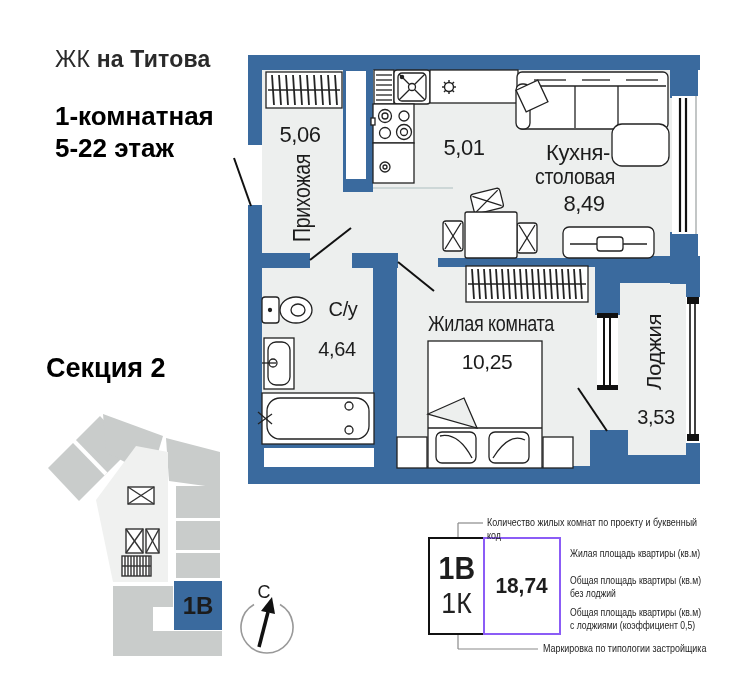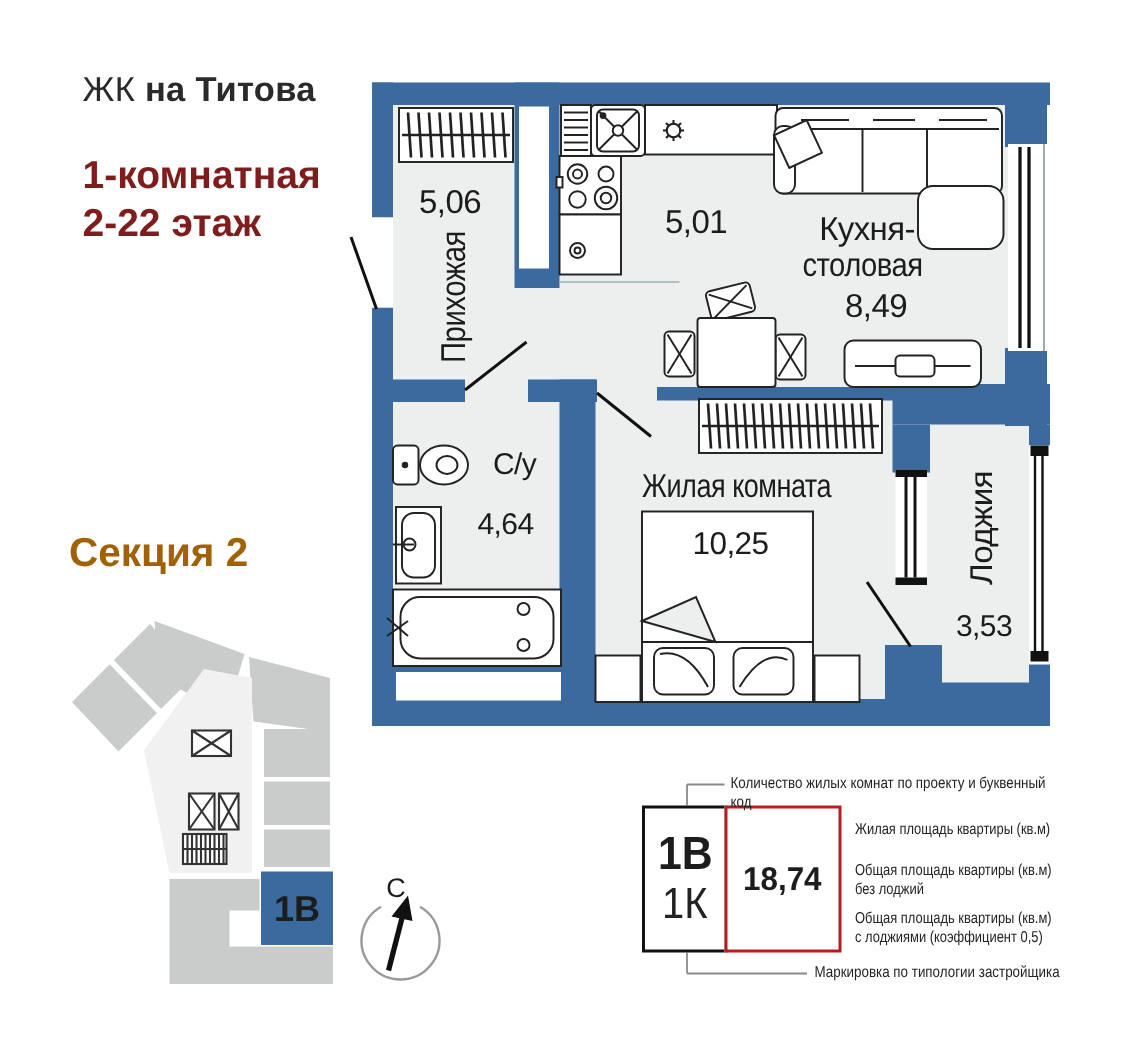--- a/index.html
+++ b/index.html
@@ -3,29 +3,29 @@
 <meta charset="utf-8">
 <style>
   html,body{margin:0;padding:0;background:#fff;}
   #stage{position:relative;width:750px;height:700px;background:#fff;overflow:hidden;
          font-family:"Liberation Sans",sans-serif;color:#1d1d1d;}
   #stage svg{position:absolute;left:0;top:0;}
   .abs{position:absolute;}
   .brand{top:46px;left:55px;font-size:23px;letter-spacing:.2px;color:#2a2a2a;}
   .brand .light{font-weight:500;}
   .brand .bold{font-weight:800;}
-  .title{top:101px;left:55px;font-size:26px;font-weight:800;line-height:1.23;color:#7f1d1d;}
-  .sect-title{top:353px;left:46px;font-size:27px;font-weight:800;color:#a16207;}
+  .title{top:101px;left:55px;font-size:26px;font-weight:800;line-height:1.23;color:#000000;}
+  .sect-title{top:353px;left:46px;font-size:27px;font-weight:800;color:#000000;}
   
   .cellL{left:428px;top:537px;width:57px;height:98px;border:2px solid #111;box-sizing:border-box;
          display:flex;flex-direction:column;align-items:center;justify-content:center;background:#fff;}
   .cellL .code{font-size:31px;font-weight:800;line-height:1.0;transform:scaleX(.92);}
   .cellL .type{font-size:29px;font-weight:400;line-height:1.05;margin-top:4px;transform:scaleX(.92);color:#222;}
   .cellR{left:483px;top:537px;width:78px;height:98px;display:flex;flex-direction:column;box-sizing:border-box;}
-  .vrow{flex:1;border:2px solid #b91c1c;box-sizing:border-box;margin-top:-2px;background:#fff;
+  .vrow{flex:1;border:2px solid #8b5cf6;box-sizing:border-box;margin-top:-2px;background:#fff;
         display:flex;align-items:center;justify-content:center;font-size:22px;font-weight:800;transform-origin:center;}
   .vrow:first-child{margin-top:0;}
   .vrow span{display:inline-block;transform:scaleX(.95);}
   .note{font-size:10.5px;color:#242424;line-height:1.2;transform-origin:left top;white-space:pre-line;}
   .note.top{left:487px;top:516px;width:260px;transform:scaleX(.85);}
   .note.r1{left:570px;top:547px;width:160px;transform:scaleX(.82);}
   .note.r2{left:570px;top:574px;width:160px;transform:scaleX(.82);}
   .note.r3{left:570px;top:606px;width:165px;transform:scaleX(.82);}
   .note.bottom{left:543px;top:642px;width:200px;transform:scaleX(.85);}
   
@@ -36,21 +36,21 @@
 <body>
 
 <div id="stage">
 
   <div class="abs brand">
     <span class="light">ЖК</span>
     <span class="bold">на Титова</span>
   </div>
   <div class="abs title">
     <div>1-комнатная</div>
-    <div>2-22 этаж</div>
+    <div>5-22 этаж</div>
   </div>
   <div class="abs sect-title">Секция 2</div>
 
   <svg width="750" height="700" viewBox="0 0 750 700">
 
     <g>
       <rect x="252" y="60" width="446" height="424" fill="#edefee"></rect>
 
       <g fill="#3a6a9e">
         <rect x="248" y="55" width="452" height="15"></rect>

